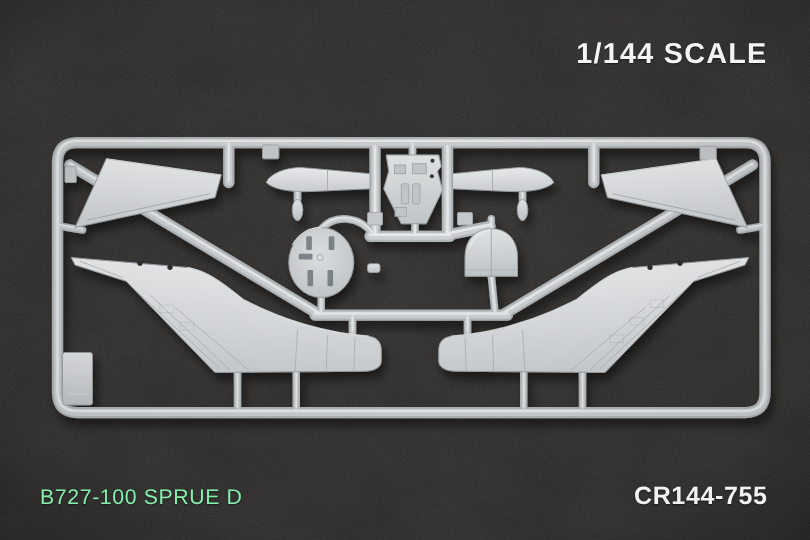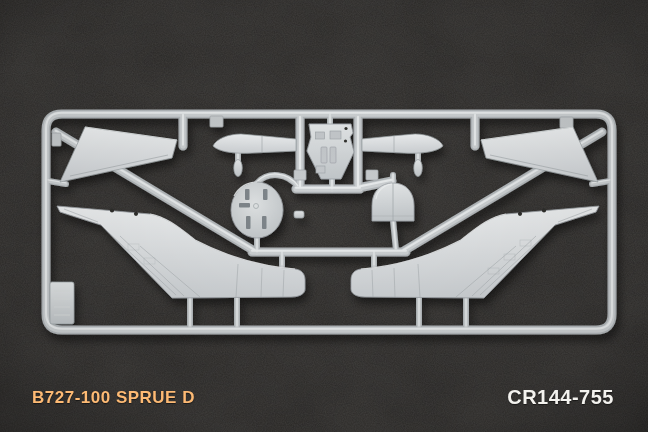--- a/index.html
+++ b/index.html
@@ -1,21 +1,21 @@
 <!DOCTYPE html>
 <html><head>
 <meta charset="utf-8">
 <style>
   html,body{margin:0;padding:0;background:#1c1b1a;}
   .stage{position:relative;width:648px;height:432px;overflow:hidden;
          font-family:"Liberation Sans",sans-serif;background:#343230;}
   .stage svg{position:absolute;left:0;top:0;}
   .label{position:absolute;color:#f5f4f0;text-shadow:0 1px 1px rgba(0,0,0,.5);white-space:nowrap;}
   .scale-label{top:29px;right:34px;font-size:23px;font-weight:bold;letter-spacing:1px;}
-  .sprue-label{top:388px;left:32px;font-size:17px;font-weight:700;letter-spacing:.5px;color:#fdba74;}
+  .sprue-label{top:388px;left:32px;font-size:17px;font-weight:400;letter-spacing:.5px;color:#86efac;}
   .code-label{top:386px;right:34px;font-size:20px;font-weight:bold;letter-spacing:.5px;color:#f3f2ee;}
 </style>
 </head>
 <body>
 
 <div class="stage">
 
 <svg width="648" height="432" viewBox="0 0 648 432">
   <defs>
     <filter id="fabric" x="0" y="0" width="100%" height="100%">
@@ -176,16 +176,17 @@
             <rect x="488" y="268" width="11" height="6"></rect>
       </g>
       <circle cx="544" cy="210.5" r="2.1" fill="#2e2d2b"></circle>
       <circle cx="520" cy="213.8" r="2.1" fill="#2e2d2b"></circle>
     </g>
   </g>
 
   <rect width="648" height="432" fill="url(#vignette)"></rect>
 </svg>
 
+<div class="label scale-label">1/144 SCALE</div>
 <div class="label sprue-label">B727-100 SPRUE D</div>
 <div class="label code-label">CR144-755</div>
 
 </div>
 
 </body></html>

